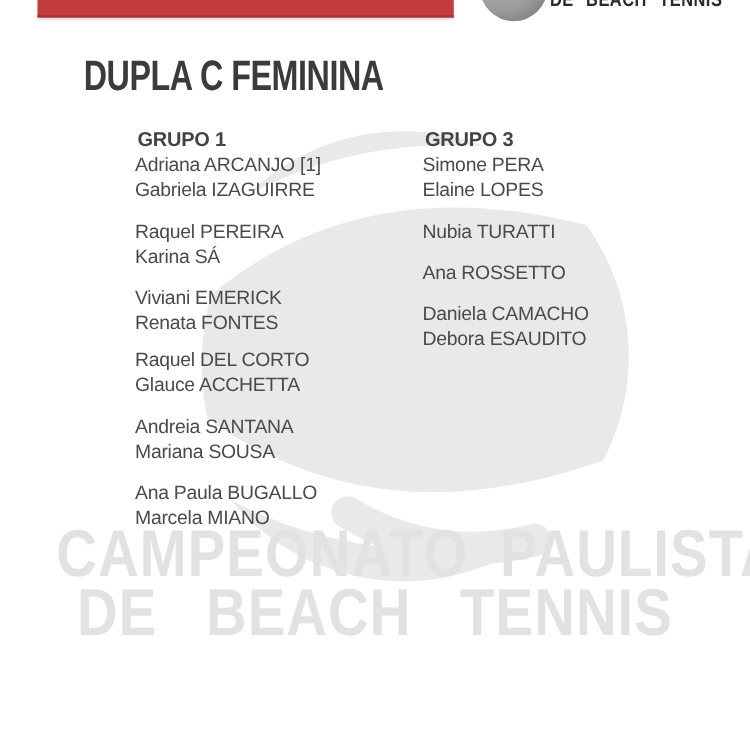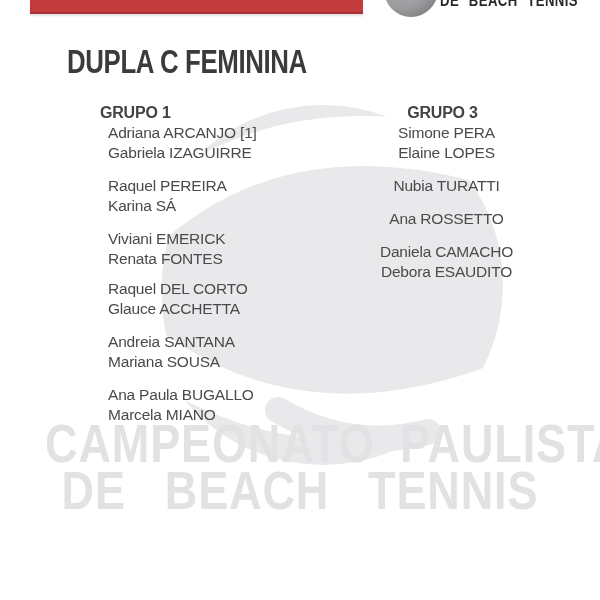--- a/index.html
+++ b/index.html
@@ -48,25 +48,25 @@
   .title{
     position:absolute;left:67px;top:42px;margin:0;
     font-size:34px;font-weight:700;color:var(--title-col,#3B3B3D);
     letter-spacing:-0.5px;white-space:nowrap;
     transform:scaleX(0.76);transform-origin:left top;
   }
 
   
   .col{position:absolute;top:103px;width:225px;}
   .col-left{left:100px;}
-  .col-right{left:330px;text-align:center;}
+  .col-right{left:330px;}
 
   .group-title{
     font-size:16px;font-weight:700;color:var(--group-col,#434345);
-    line-height:20px;letter-spacing:-0.2px;
+    line-height:20px;letter-spacing:-0.2px;margin-left:10px;
   }
   .pair{padding-left:8px;margin-bottom:13px;}
   .pair:last-child{margin-bottom:0;}
   .group{margin-bottom:10px;}
   .player{
     font-size:15.5px;font-weight:400;color:var(--player-col,#4A4A4C);
     line-height:20px;letter-spacing:-0.2px;white-space:nowrap;
   }
 </style>
 </head>

